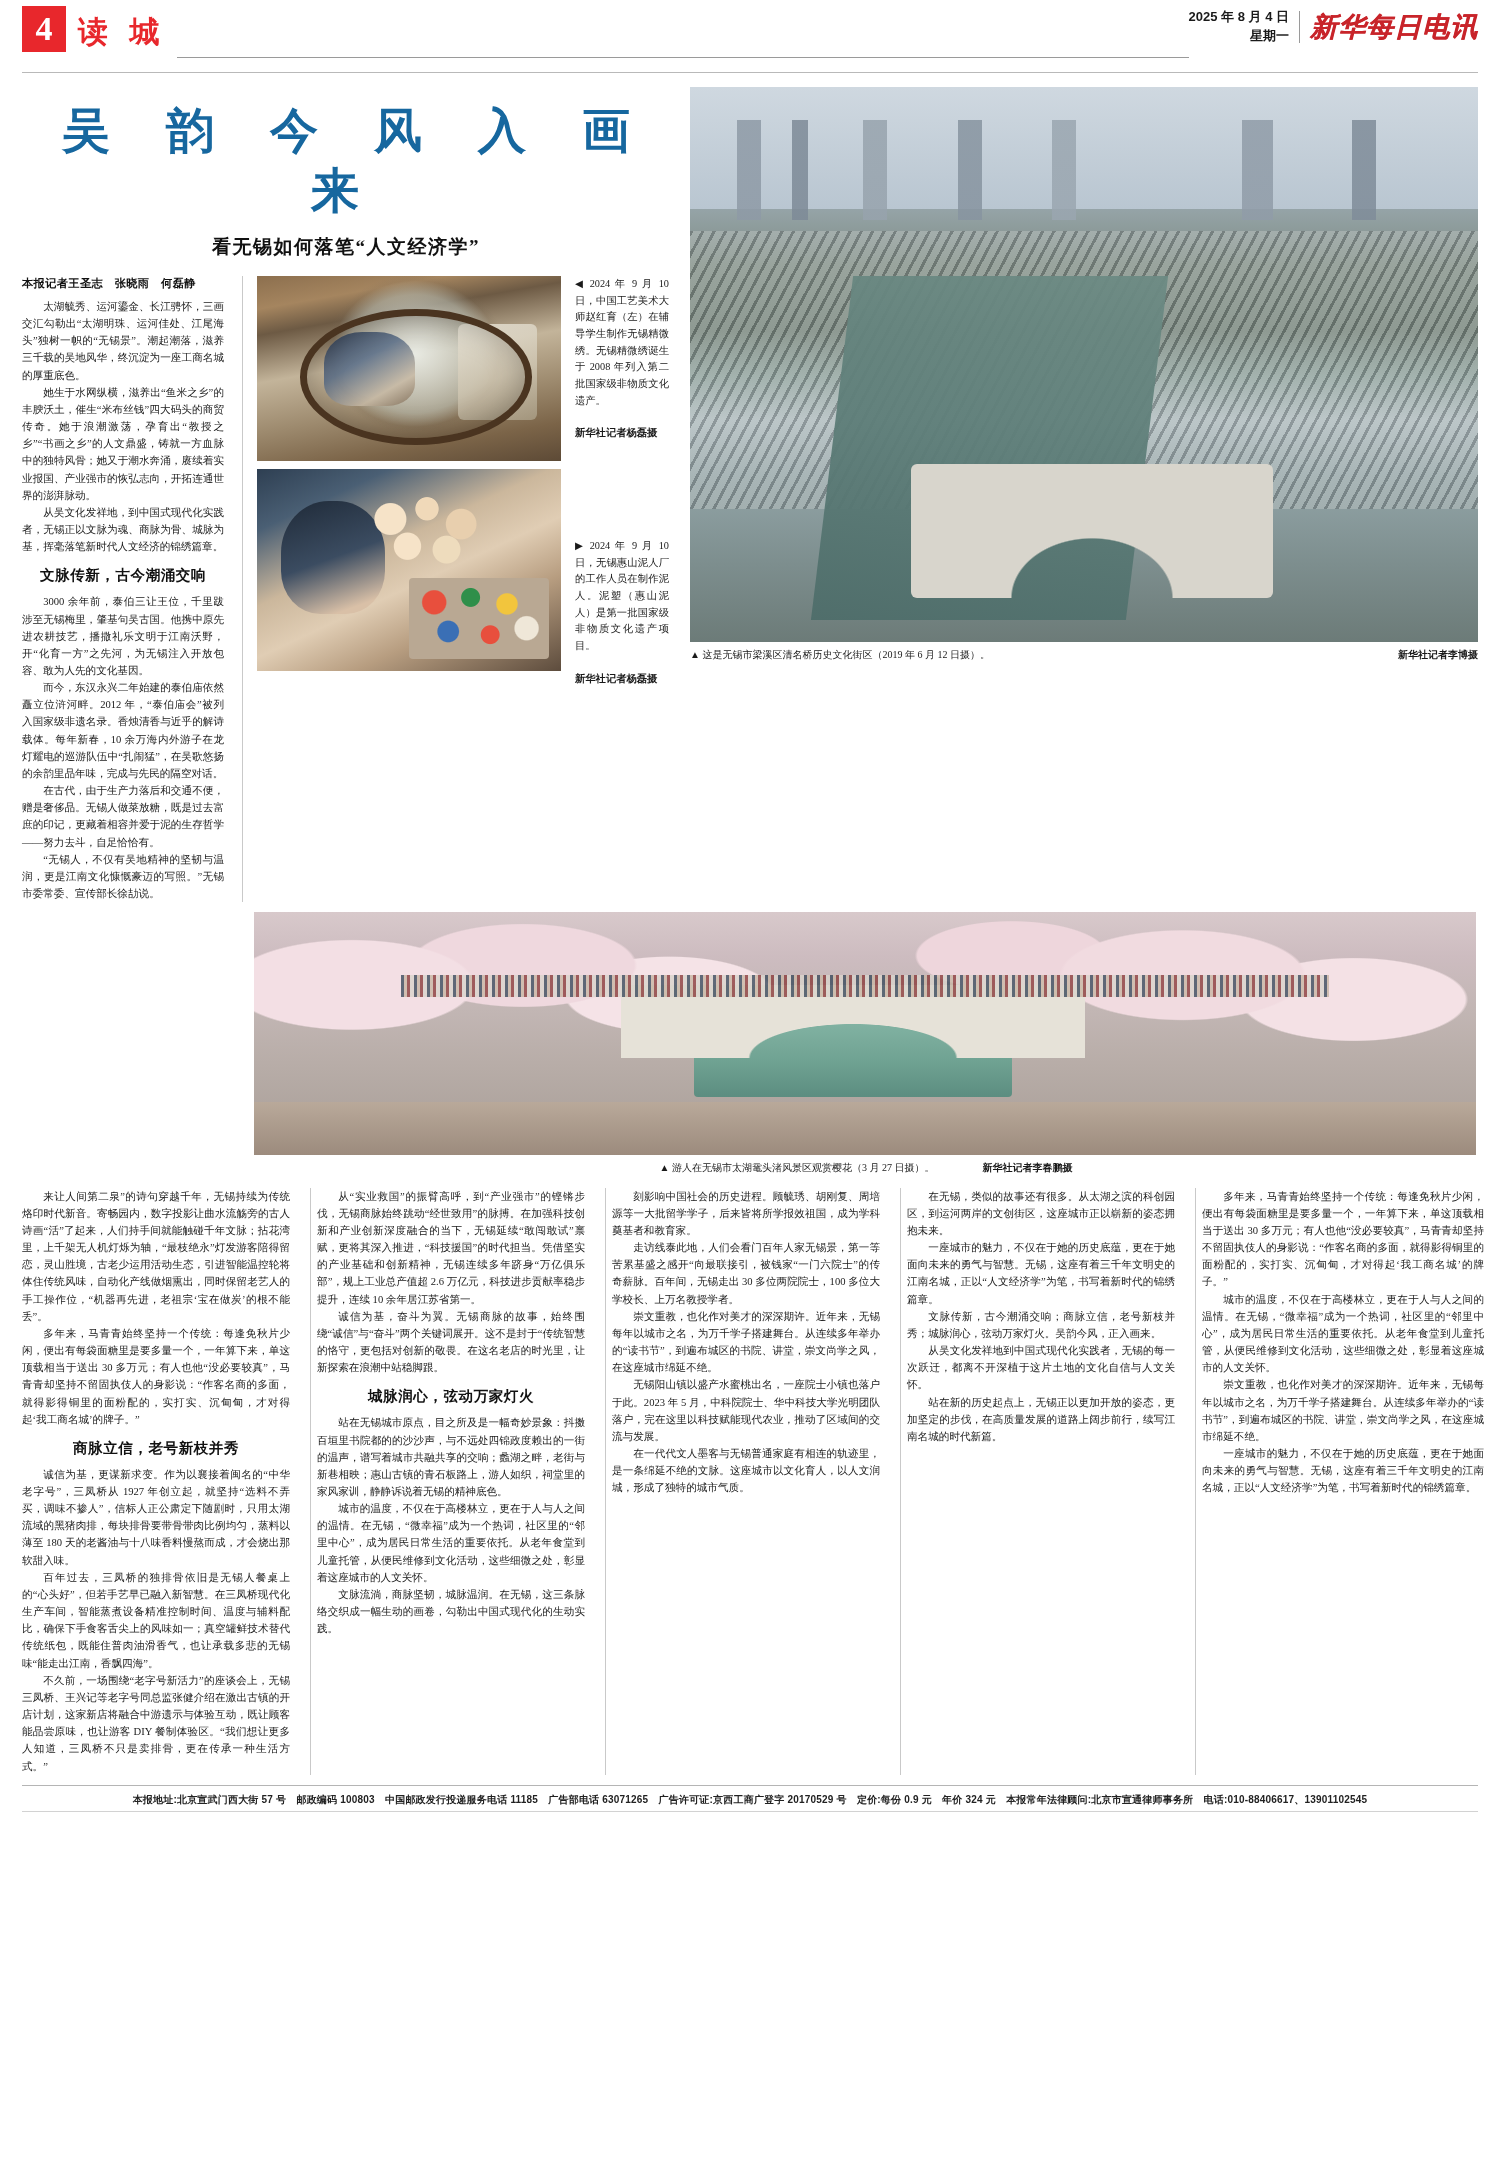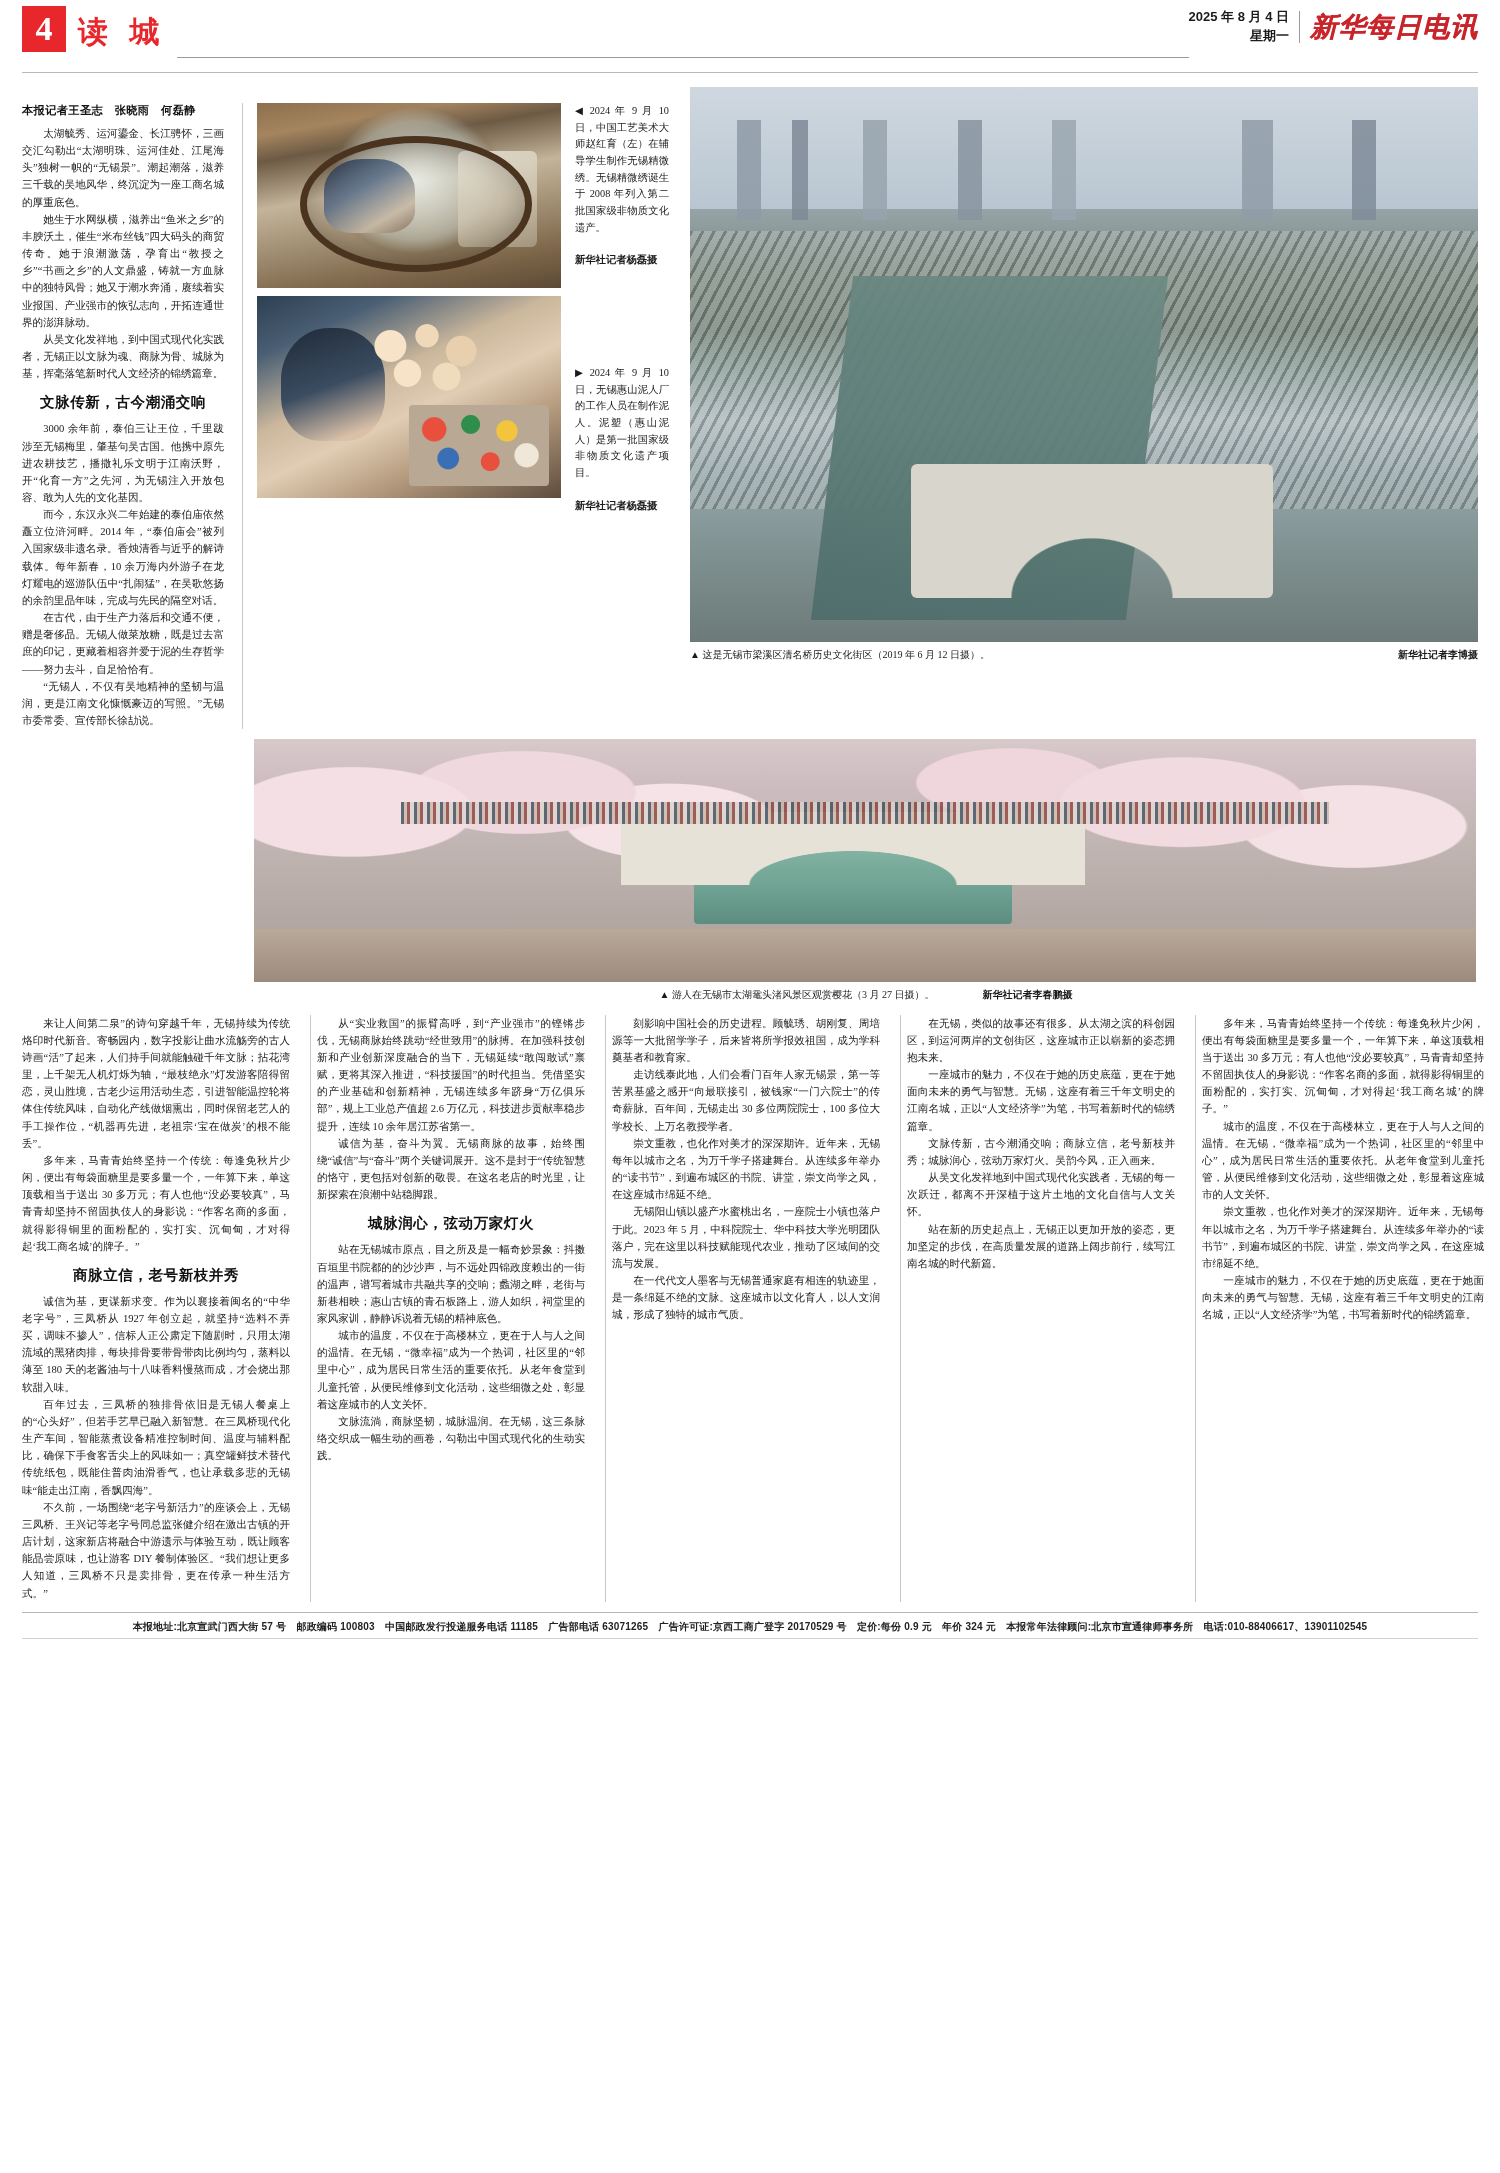--- a/index.html
+++ b/index.html
@@ -203,34 +203,38 @@
       <div class="date-divider"></div>
       <div class="paper-logo">新华每日电讯</div>
     </div>
   </div>
   <div class="masthead-bottom-rule"></div>
 
   <div class="top-area">
 
     <div class="top-left">
 
+      <div class="headline-zone">
+        <div class="headline">吴 韵 今 风 入 画 来</div>
+        <div class="subheadline">看无锡如何落笔“人文经济学”</div>
+      </div>
 
       <div style="display:flex; margin-top:16px;">
 
         <div style="width:214px; flex:0 0 214px; padding-right:12px;">
           <div class="byline">本报记者王圣志　张晓雨　何磊静</div>
           <div class="col-text">
             <p>太湖毓秀、运河鎏金、长江骋怀，三画交汇勾勒出“太湖明珠、运河佳处、江尾海头”独树一帜的“无锡景”。潮起潮落，滋养三千载的吴地风华，终沉淀为一座工商名城的厚重底色。</p>
             <p>她生于水网纵横，滋养出“鱼米之乡”的丰腴沃土，催生“米布丝钱”四大码头的商贸传奇。她于浪潮激荡，孕育出“教授之乡”“书画之乡”的人文鼎盛，铸就一方血脉中的独特风骨；她又于潮水奔涌，赓续着实业报国、产业强市的恢弘志向，开拓连通世界的澎湃脉动。</p>
             <p>从吴文化发祥地，到中国式现代化实践者，无锡正以文脉为魂、商脉为骨、城脉为基，挥毫落笔新时代人文经济的锦绣篇章。</p>
           </div>
           <div class="sub-head">文脉传新，古今潮涌交响</div>
           <div class="col-text">
             <p>3000 余年前，泰伯三让王位，千里跋涉至无锡梅里，肇基句吴古国。他携中原先进农耕技艺，播撒礼乐文明于江南沃野，开“化育一方”之先河，为无锡注入开放包容、敢为人先的文化基因。</p>
-            <p>而今，东汉永兴二年始建的泰伯庙依然矗立位浒河畔。2014 年，“泰伯庙会”被列入国家级非遗名录。香烛清香与近乎的解诗载体。每年新春，10 余万海内外游子在龙灯耀电的巡游队伍中“扎闹猛”，在吴歌悠扬的余韵里品年味，完成与先民的隔空对话。</p>
+            <p>而今，东汉永兴二年始建的泰伯庙依然矗立位浒河畔。2012 年，“泰伯庙会”被列入国家级非遗名录。香烛清香与近乎的解诗载体。每年新春，10 余万海内外游子在龙灯耀电的巡游队伍中“扎闹猛”，在吴歌悠扬的余韵里品年味，完成与先民的隔空对话。</p>
             <p>在古代，由于生产力落后和交通不便，赠是奢侈品。无锡人做菜放糖，既是过去富庶的印记，更藏着相容并爱于泥的生存哲学——努力去斗，自足恰恰有。</p>
             <p>“无锡人，不仅有吴地精神的坚韧与温润，更是江南文化慷慨豪迈的写照。”无锡市委常委、宣传部长徐劼说。</p>
           </div>
         </div>
 
         <div class="divider-v"></div>
 
         <div style="width:320px; flex:0 0 320px; padding:0 8px;">
           <div class="photo ph-embroidery" style="width:100%; height:185px;">
             <div class="ph-embr-figs"></div>

